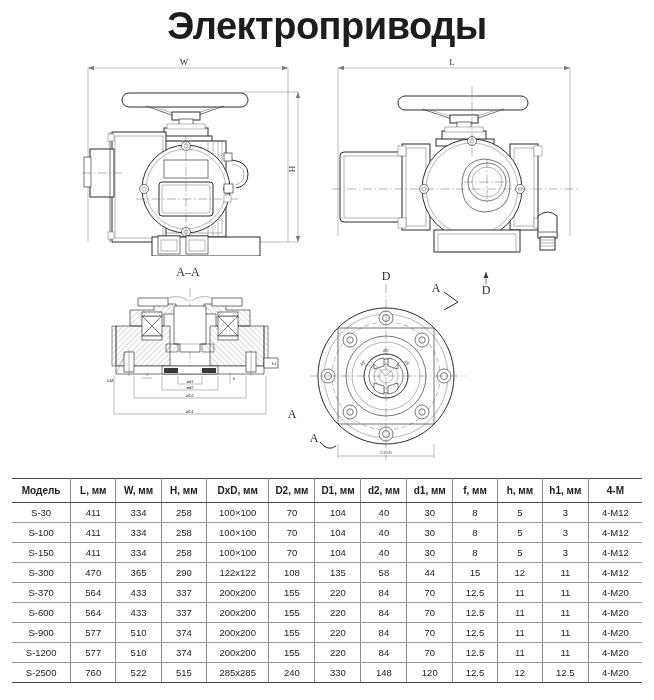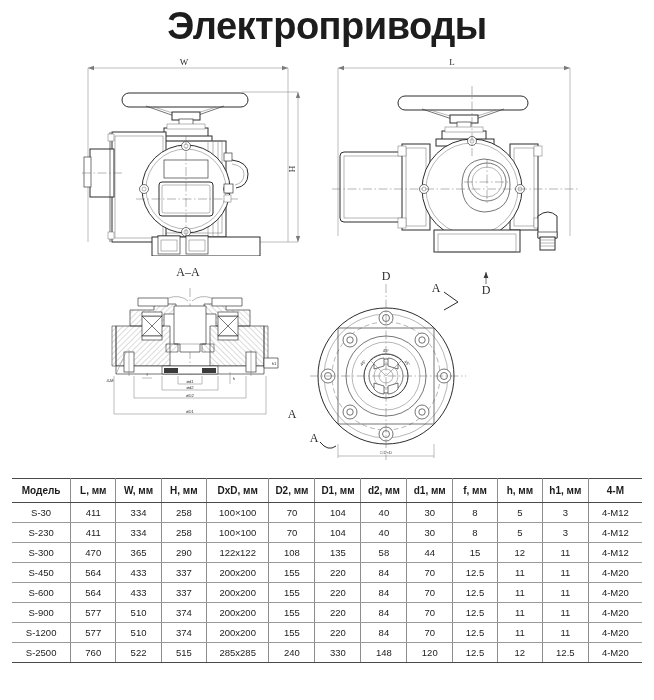--- a/index.html
+++ b/index.html
@@ -457,21 +457,36 @@
           <td>70</td>
           <td>104</td>
           <td>40</td>
           <td>30</td>
           <td>8</td>
           <td>5</td>
           <td>3</td>
           <td>4-M12</td>
         </tr>
         <tr>
-          <td class="col-model">S-230</td>
+          <td class="col-model">S-100</td>
+          <td>411</td>
+          <td>334</td>
+          <td>258</td>
+          <td>100×100</td>
+          <td>70</td>
+          <td>104</td>
+          <td>40</td>
+          <td>30</td>
+          <td>8</td>
+          <td>5</td>
+          <td>3</td>
+          <td>4-M12</td>
+        </tr>
+        <tr>
+          <td class="col-model">S-150</td>
           <td>411</td>
           <td>334</td>
           <td>258</td>
           <td>100×100</td>
           <td>70</td>
           <td>104</td>
           <td>40</td>
           <td>30</td>
           <td>8</td>
           <td>5</td>
@@ -487,21 +502,21 @@
           <td>108</td>
           <td>135</td>
           <td>58</td>
           <td>44</td>
           <td>15</td>
           <td>12</td>
           <td>11</td>
           <td>4-M12</td>
         </tr>
         <tr>
-          <td class="col-model">S-450</td>
+          <td class="col-model">S-370</td>
           <td>564</td>
           <td>433</td>
           <td>337</td>
           <td>200x200</td>
           <td>155</td>
           <td>220</td>
           <td>84</td>
           <td>70</td>
           <td>12.5</td>
           <td>11</td>

